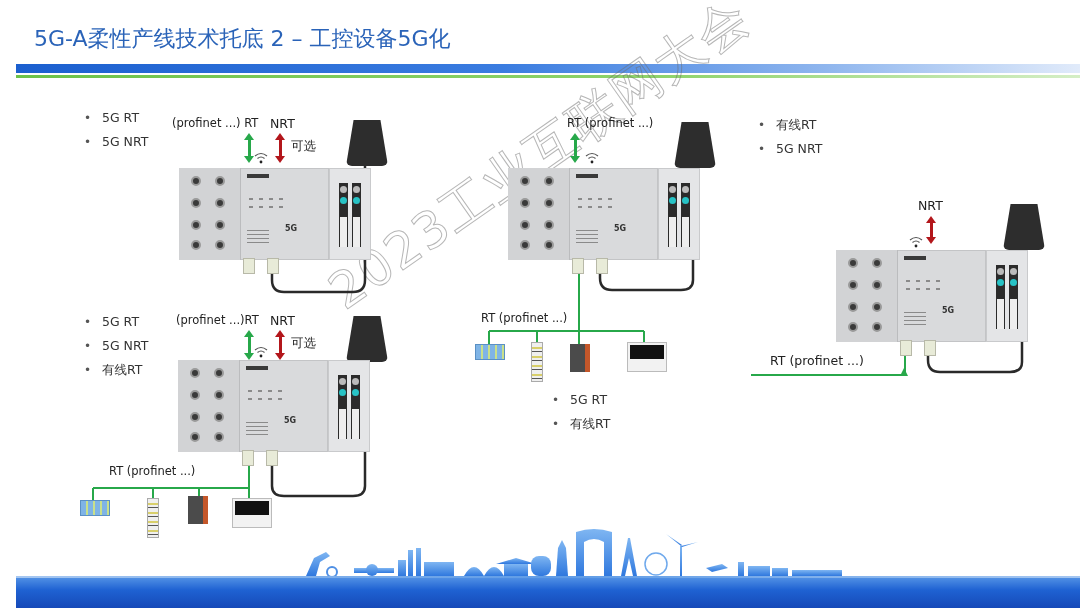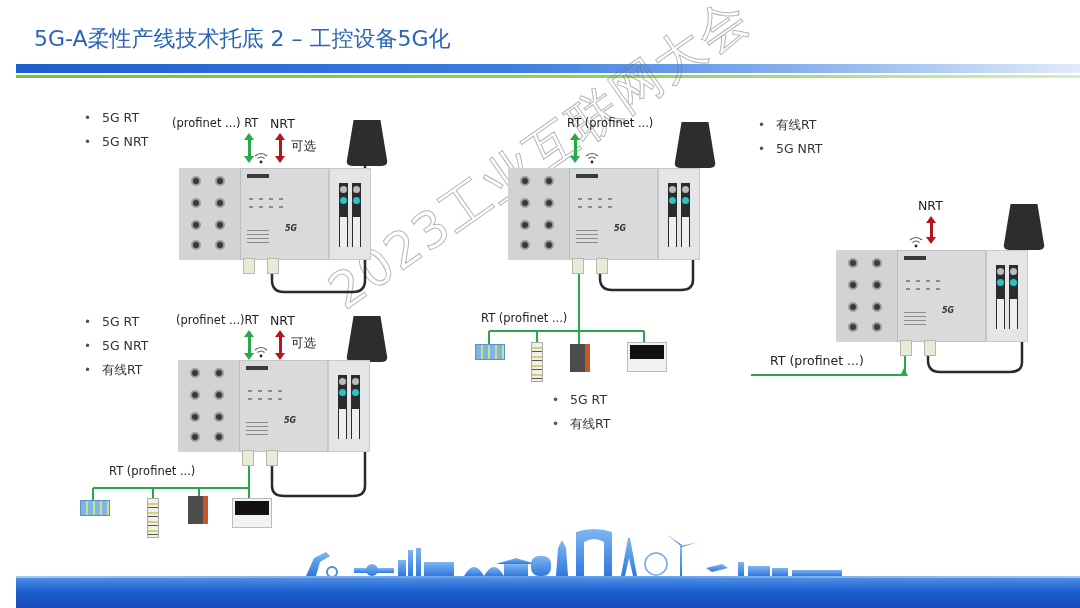--- a/index.html
+++ b/index.html
@@ -48,21 +48,21 @@
 
   .wifi { position: absolute; width: 14px; height: 12px; }
 
   
   .device { position: absolute; width: 192px; height: 92px; }
   .dev-body { position: absolute; left: 0; top: 0; width: 150px; height: 92px; background: #d9dadc; border: 1px solid #c3c4c6; }
   .dev-left { position: absolute; left: 0; top: 0; width: 62px; height: 92px; background: #d2d3d5; border-right: 1px solid #bbbcbe; }
   .dev-port { position: absolute; width: 10px; height: 10px; border-radius: 50%; background: #3a3a3a; border: 2px solid #9a9a9a; }
   .dev-brand { position: absolute; left: 68px; top: 6px; width: 22px; height: 4px; background: #3a3a3a; }
   .dev-led { position: absolute; width: 4px; height: 2px; background: #8a8a8a; }
-  .dev-5g { position: absolute; left: 106px; top: 56px; font-size: 8px; color: #333; font-style: italic; font-weight: bold; }
+  .dev-5g { position: absolute; left: 106px; top: 56px; font-size: 8px; color: #333; font-weight: bold; }
   .dev-text { position: absolute; left: 68px; top: 62px; width: 22px; height: 14px;
     background: repeating-linear-gradient(180deg, #8a8a8a 0 1px, transparent 1px 4px); }
   .dev-right { position: absolute; left: 150px; top: 0; width: 42px; height: 92px; background: #e4e5e7; border: 1px solid #c9cacc; }
   .dev-valve { position: absolute; top: 14px; width: 9px; height: 64px; background: #2b2b2b; }
   .dev-valve .white { position: absolute; left: 1px; top: 34px; width: 7px; height: 30px; background: #eeeeee; }
   .dev-valve .cyan { position: absolute; left: 1px; top: 14px; width: 7px; height: 7px; border-radius: 50%; background: #27c3c6; }
   .dev-valve .grey { position: absolute; left: 1px; top: 3px; width: 7px; height: 7px; border-radius: 50%; background: #bbbbbb; }
   .dev-conn { position: absolute; width: 12px; height: 16px; background: #e8ebd8; border: 1px solid #b8b9a8; top: 90px; }
 
   

